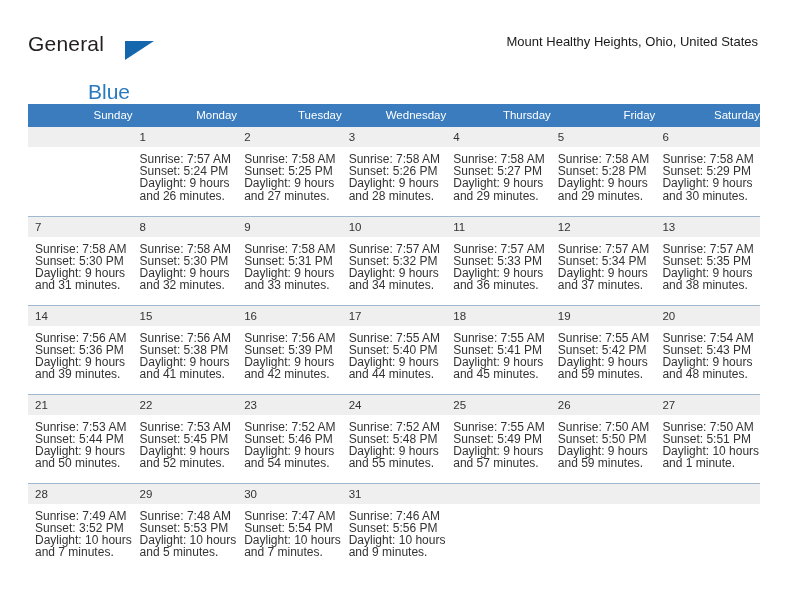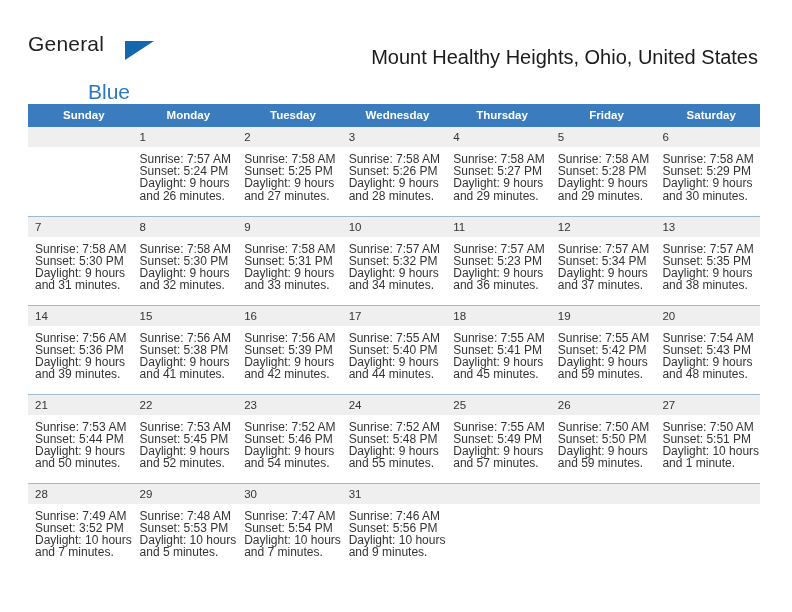--- a/index.html
+++ b/index.html
@@ -71,42 +71,42 @@
     text-align: right;
   }
   .month-title {
     font-size: 29px;
     color: #1a1a1a;
     font-weight: normal;
     line-height: 36px;
     white-space: nowrap;
   }
   .location-title {
-    font-size: 20px;
+    font-size: 13px;
     color: #1a1a1a;
     line-height: 22px;
-    margin-top: 20px;
+    margin-top: 5px;
     white-space: nowrap;
   }
 
   
   .calendar {
     position: absolute;
     left: 28px;
     top: 104px;
     width: 732px;
     border-collapse: collapse;
     table-layout: fixed;
   }
   .calendar th {
     background: #3a7cbe;
     color: #ffffff;
     font-size: 11.5px;
-    font-weight: bold;
-    text-align: center;
+    font-weight: normal;
+    text-align: right;
     padding: 5px 0 6px 7px;
     height: 11px;
     line-height: 12px;
   }
   .weekrow > td {
     vertical-align: top;
     padding: 0;
     border-top: 1px solid #9fb8cd;
   }
   .weekrow.first > td {
@@ -269,21 +269,21 @@
               <div>Sunrise: 7:57 AM</div>
               <div>Sunset: 5:32 PM</div>
               <div>Daylight: 9 hours</div>
               <div>and 34 minutes.</div>
             </div>
           </td>
           <td class="daycell">
             <div class="daynum">11</div>
             <div class="dayinfo">
               <div>Sunrise: 7:57 AM</div>
-              <div>Sunset: 5:23 PM</div>
+              <div>Sunset: 5:33 PM</div>
               <div>Daylight: 9 hours</div>
               <div>and 36 minutes.</div>
             </div>
           </td>
           <td class="daycell">
             <div class="daynum">12</div>
             <div class="dayinfo">
               <div>Sunrise: 7:57 AM</div>
               <div>Sunset: 5:34 PM</div>
               <div>Daylight: 9 hours</div>

